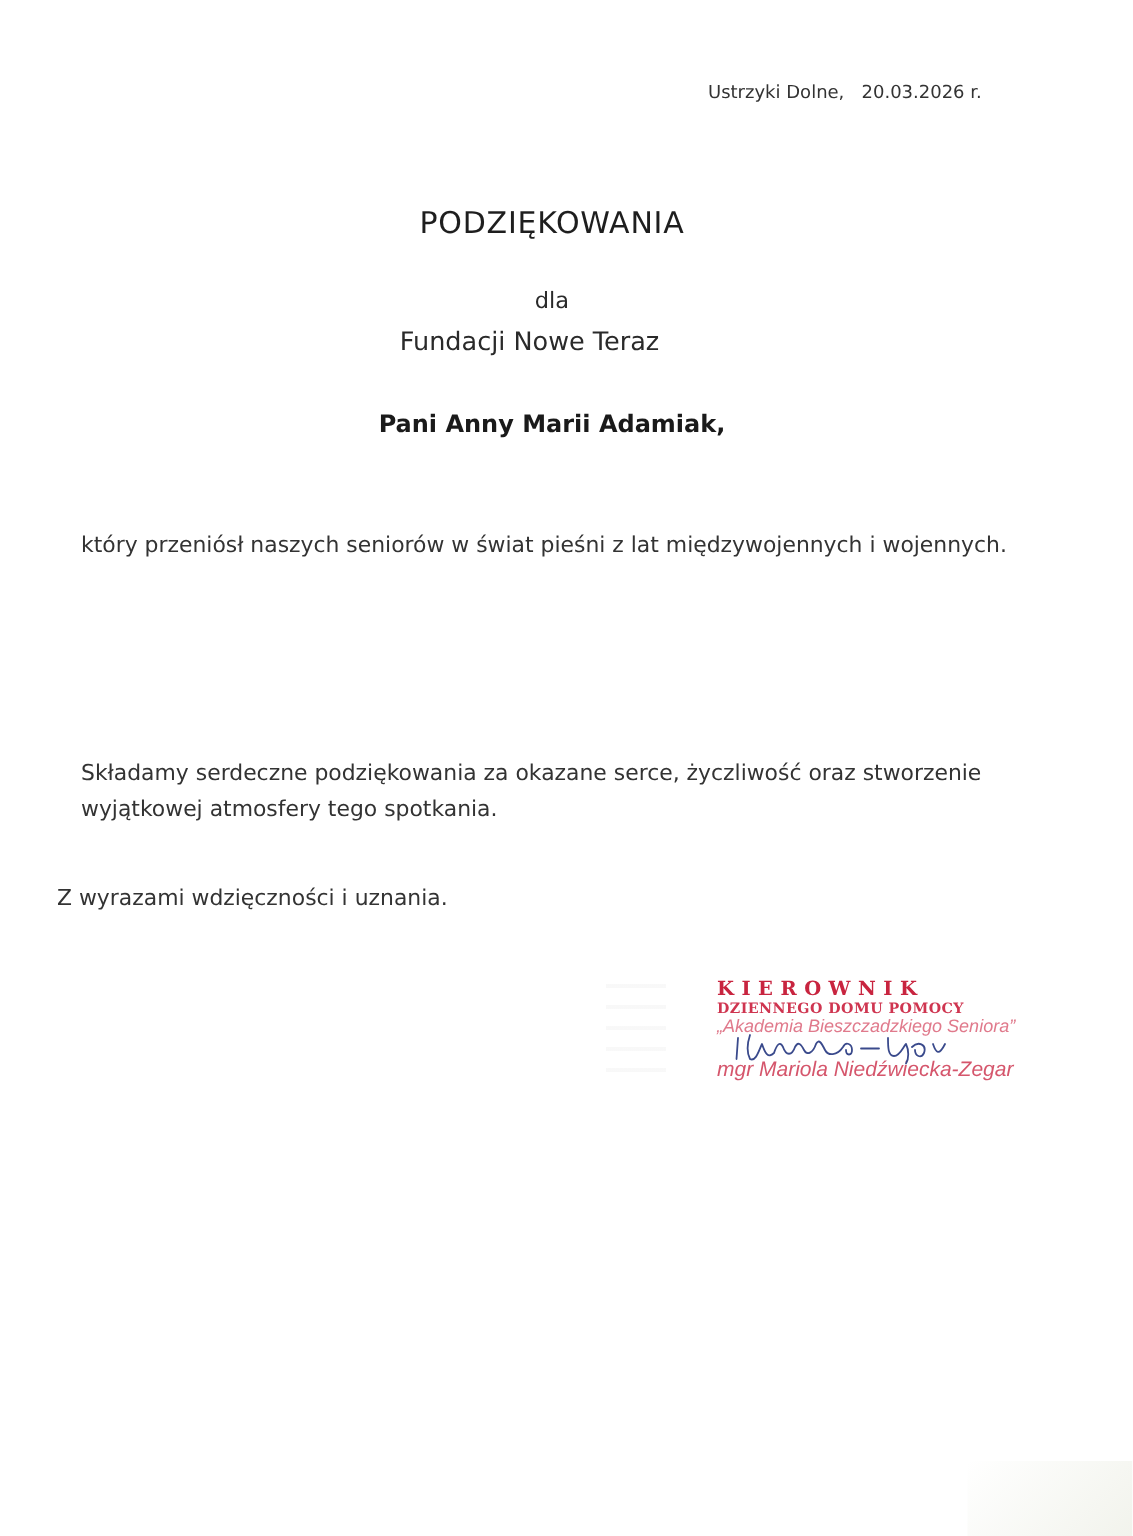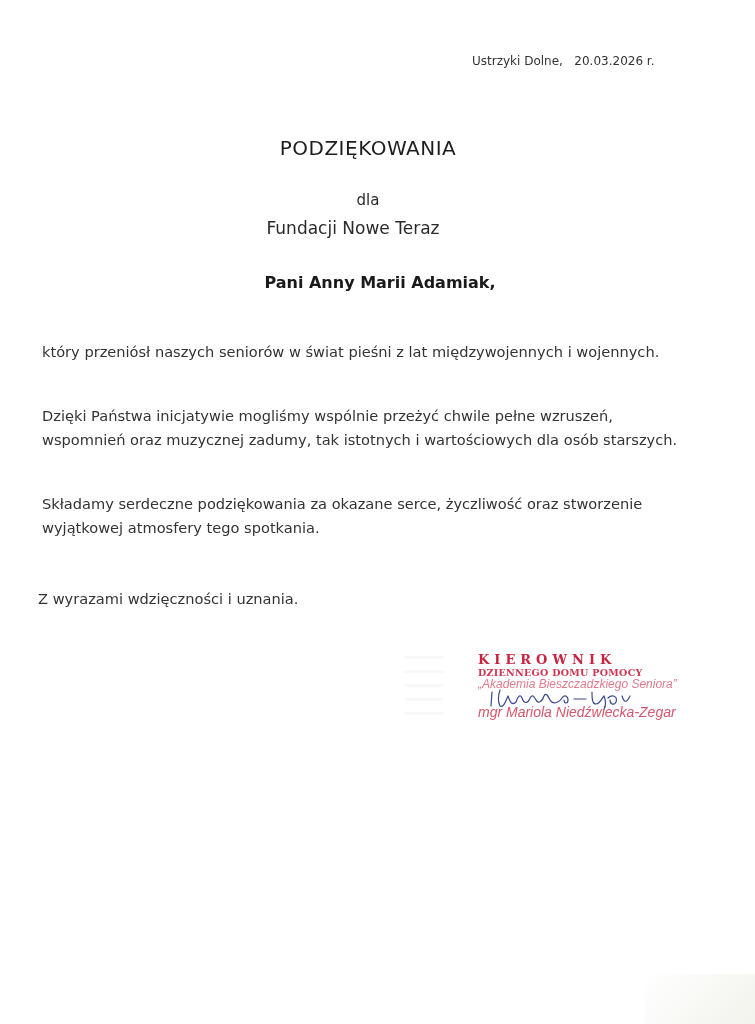--- a/index.html
+++ b/index.html
@@ -69,30 +69,29 @@
     }
     .recipient-person {
       position: absolute;
       top: 273px;
       left: 0;
       width: 736px;
       text-align: center;
       font-size: 16px;
       font-weight: bold;
       color: #1a1a1a;
-      padding-left: 12px;
     }
     .body-text {
       position: absolute;
       left: 38px;
       width: 640px;
       font-size: 14.6px;
       line-height: 24px;
       color: #333;
-      margin: 4px;
+      margin: 16px;
     }
     .p1 { top: 336px; }
     .p2 { top: 400px; }
     .p3 { top: 488px; }
     .closing {
       position: absolute;
       top: 590px;
       left: 38px;
       font-size: 14.6px;
       color: #333;
@@ -163,21 +162,20 @@
 
   <h1 class="title">PODZIĘKOWANIA</h1>
 
   <div class="for-label">dla</div>
 
   <div class="recipient-org">Fundacji Nowe Teraz</div>
 
   <div class="recipient-person">Pani Anny Marii Adamiak,</div>
 
   <p class="body-text p1">który przeniósł naszych seniorów w świat pieśni z lat międzywojennych i wojennych.</p>
-  <p class="body-text p2">Dzięki Państwa inicjatywie mogliśmy wspólnie przeżyć chwile pełne wzruszeń, wspomnień oraz muzycznej zadumy, tak istotnych i wartościowych dla osób starszych.</p>
   <p class="body-text p3">Składamy serdeczne podziękowania za okazane serce, życzliwość oraz stworzenie wyjątkowej atmosfery tego spotkania.</p>
 
   <div class="closing">Z wyrazami wdzięczności i uznania.</div>
 
   <div class="ghost"></div>
 
   <div class="stamp">
     <div class="stamp-title">KIEROWNIK</div>
     <div class="stamp-unit">DZIENNEGO DOMU POMOCY</div>
     <div class="stamp-org">„Akademia Bieszczadzkiego Seniora”</div>

